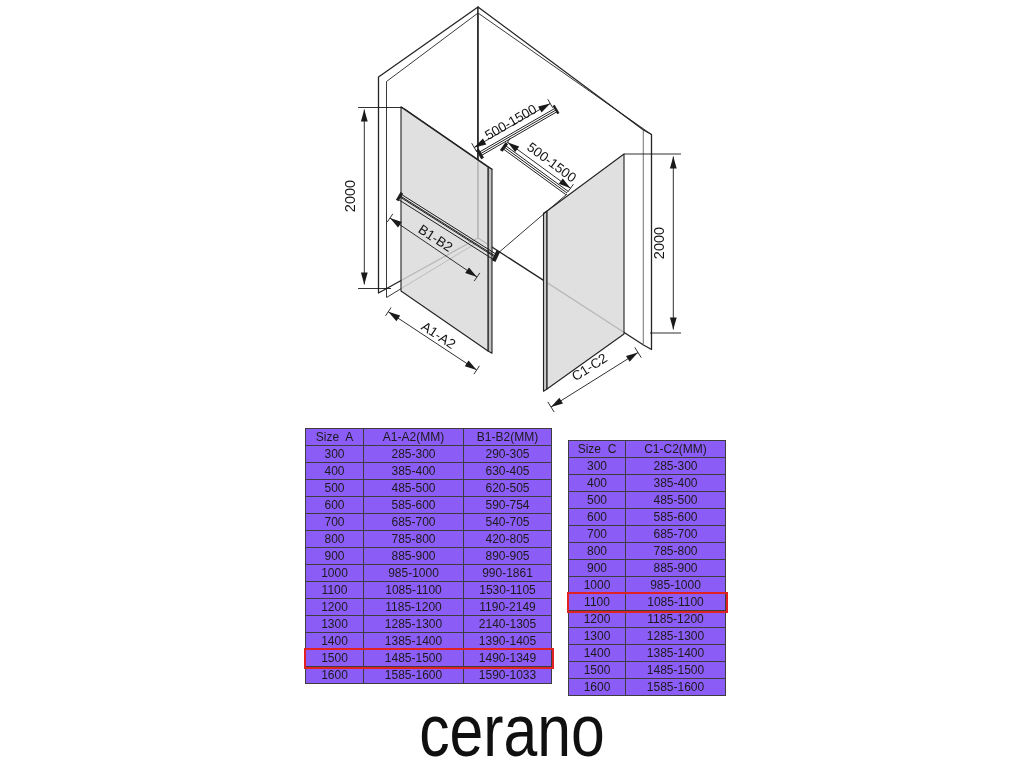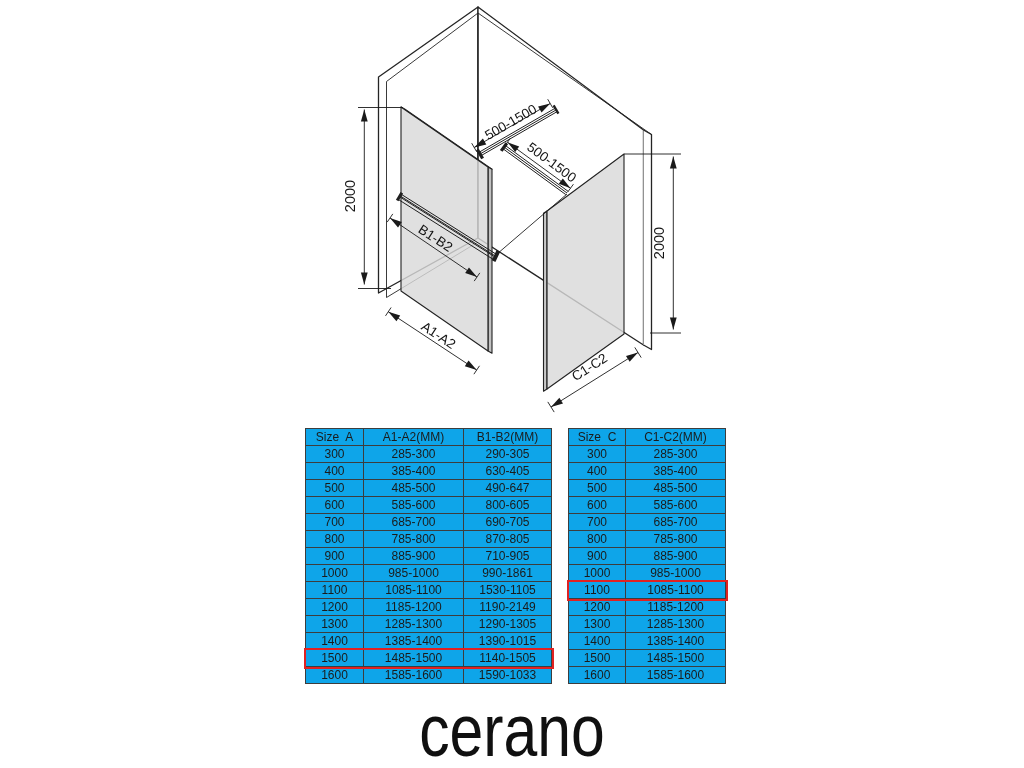--- a/index.html
+++ b/index.html
@@ -3,23 +3,23 @@
 <meta charset="utf-8">
 <style>
   html,body { margin:0; padding:0; }
   body {
     width:1024px; height:768px; position:relative; background:#ffffff;
     font-family:"Liberation Sans", sans-serif; overflow:hidden;
   }
   #diagram-svg { position:absolute; left:330px; top:0; width:394px; height:428px; }
   svg text { font-family:"Liberation Sans", sans-serif; fill:#141414; }
 
-  table.spec { border-collapse:collapse; position:absolute; table-layout:fixed; background:#0ea5e9; }
+  table.spec { border-collapse:collapse; position:absolute; table-layout:fixed; background:#8b5cf6; }
   #table-a { left:305px; top:428px; width:246px; }
-  #table-c { left:568px; top:428px; width:157px; }
+  #table-c { left:568px; top:440px; width:157px; }
   .spec th, .spec td {
     border:1px solid #3d3d3d; height:16px; padding:0 2px; text-align:center;
     font-size:12px; color:#1b1b1b; line-height:16px; overflow:hidden;
   }
   .spec th { font-weight:normal; white-space:pre; }
   .spec tr.hl { outline:2px solid #e02222; outline-offset:0; }
 
   #logo {
     position:absolute; left:0; top:688px; width:1024px; text-align:center;
     font-size:74px; letter-spacing:0px; color:#101010; font-weight:200;
@@ -144,71 +144,71 @@
         <td>290-305</td>
       </tr>
       <tr>
         <td>400</td>
         <td>385-400</td>
         <td>630-405</td>
       </tr>
       <tr>
         <td>500</td>
         <td>485-500</td>
-        <td>490-647</td>
+        <td>620-505</td>
       </tr>
       <tr>
         <td>600</td>
         <td>585-600</td>
-        <td>800-605</td>
+        <td>590-754</td>
       </tr>
       <tr>
         <td>700</td>
         <td>685-700</td>
-        <td>690-705</td>
+        <td>540-705</td>
       </tr>
       <tr>
         <td>800</td>
         <td>785-800</td>
-        <td>870-805</td>
+        <td>420-805</td>
       </tr>
       <tr>
         <td>900</td>
         <td>885-900</td>
-        <td>710-905</td>
+        <td>890-905</td>
       </tr>
       <tr>
         <td>1000</td>
         <td>985-1000</td>
         <td>990-1861</td>
       </tr>
       <tr>
         <td>1100</td>
         <td>1085-1100</td>
         <td>1530-1105</td>
       </tr>
       <tr>
         <td>1200</td>
         <td>1185-1200</td>
         <td>1190-2149</td>
       </tr>
       <tr>
         <td>1300</td>
         <td>1285-1300</td>
-        <td>1290-1305</td>
+        <td>2140-1305</td>
       </tr>
       <tr>
         <td>1400</td>
         <td>1385-1400</td>
-        <td>1390-1015</td>
+        <td>1390-1405</td>
       </tr>
       <tr class="hl">
         <td>1500</td>
         <td>1485-1500</td>
-        <td>1140-1505</td>
+        <td>1490-1349</td>
       </tr>
       <tr>
         <td>1600</td>
         <td>1585-1600</td>
         <td>1590-1033</td>
       </tr>
     </tbody>
 </table>
 
 <table class="spec" id="table-c">

